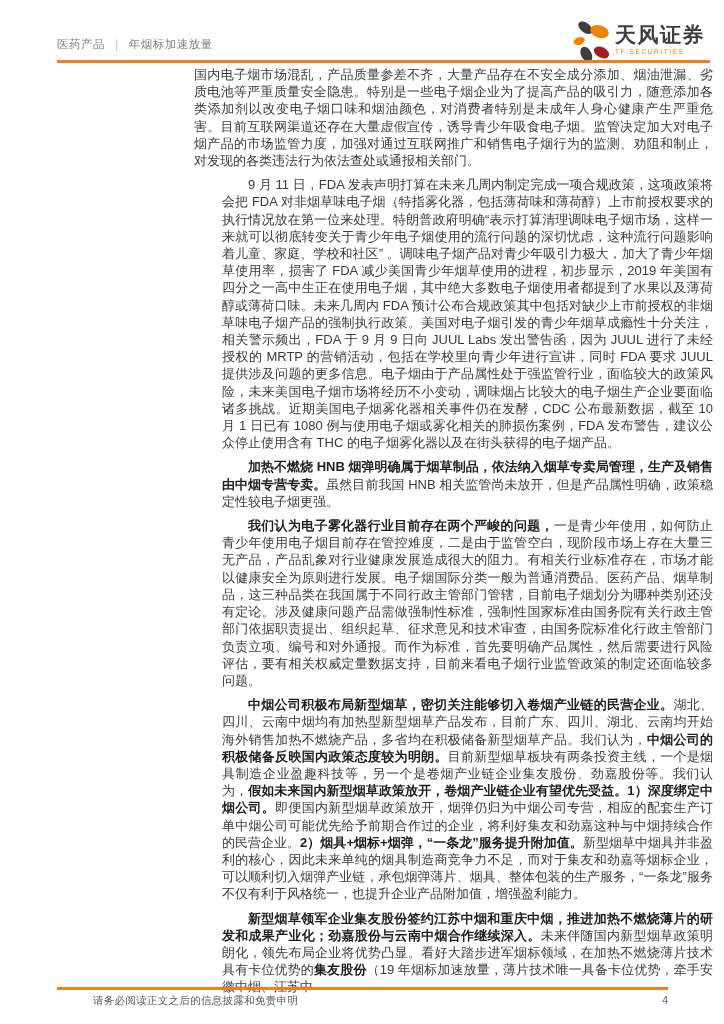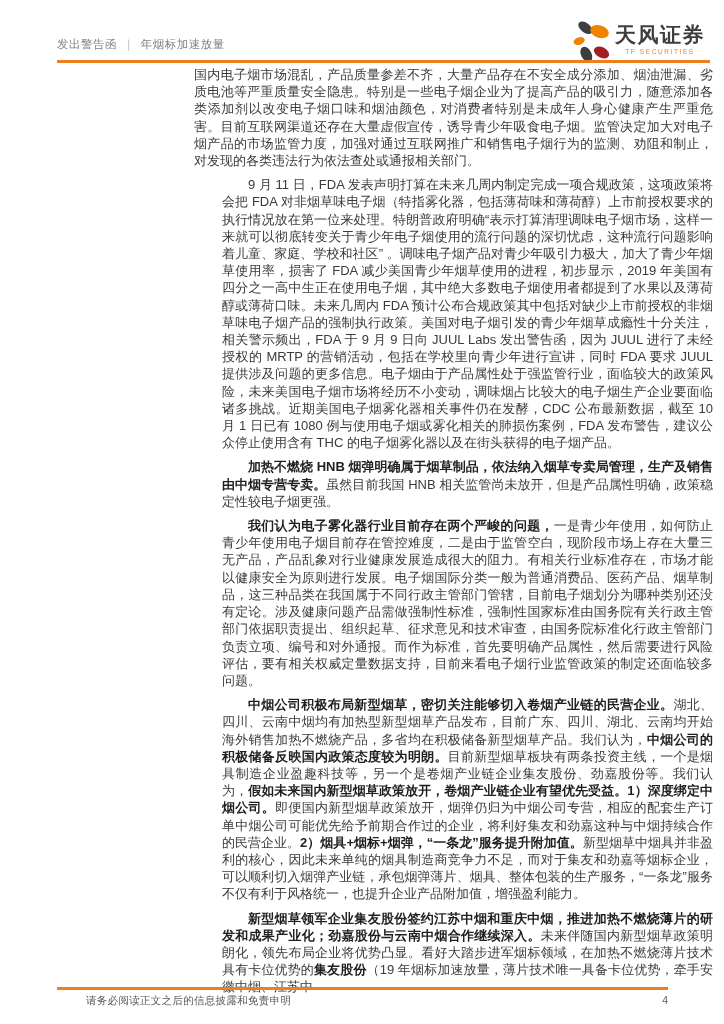--- a/index.html
+++ b/index.html
@@ -11,47 +11,47 @@
   .page{position:absolute;inset:0;background:#fff;}
 
   
   .header-left{
     position:absolute;left:57px;top:37px;font-size:11.5px;color:#7f7f7f;
     letter-spacing:.5px;white-space:nowrap;
   }
   .header-left .sep{color:#b0b0b0;padding:0 6px;}
   .logo{position:absolute;left:573px;top:18px;width:140px;height:44px;}
   .logo-mark{position:absolute;left:0;top:2px;}
-  .logo-text{position:absolute;left:42px;top:6px;text-align:center;}
+  .logo-text{position:absolute;left:42px;top:6px;}
   .logo-cn{font-size:21px;color:#3e3e40;font-weight:bold;letter-spacing:1.5px;line-height:22px;white-space:nowrap;}
   .logo-en{font-size:6.5px;color:#ee7f1d;letter-spacing:1.6px;margin-top:2px;white-space:nowrap;}
   .rule-top{position:absolute;left:57px;top:60px;width:653px;height:2.5px;background:#ee7f1d;}
 
   
   .content{
     position:absolute;left:194px;top:66px;width:519px;
     font-size:13px;line-height:17.2px;color:#3a3a3a;text-align:justify;
   }
   .content p{margin:0;}
   .content p + p{margin-top:7px;}
   .content p.indent{text-indent:2em;margin-left:28px;}
   .content .b{font-weight:bold;color:#1f1f1f;}
 
   
   .rule-bottom{position:absolute;left:57px;top:987px;width:611px;height:2.5px;background:#ee7f1d;}
-  .footer-text{position:absolute;left:86px;top:994px;font-size:10.5px;color:#595959;letter-spacing:.3px;}
+  .footer-text{position:absolute;left:93px;top:994px;font-size:10.5px;color:#595959;letter-spacing:.3px;}
   .page-num{position:absolute;left:57px;top:994px;width:611px;text-align:right;font-size:10.5px;color:#595959;}
 </style>
 </head>
 <body>
 
 <div class="page">
 
   <div class="header-left">
-    <span>发出警告函</span><span class="sep">｜</span><span>年烟标加速放量</span>
+    <span>医药产品</span><span class="sep">｜</span><span>年烟标加速放量</span>
   </div>
 
   <div class="logo">
     <div class="logo-mark">
       <svg width="38" height="44" viewBox="0 0 40 46">
         <ellipse cx="13" cy="8" rx="8.5" ry="5" fill="#3e3e40" transform="rotate(38 13 8)"></ellipse>
         <ellipse cx="28" cy="12" rx="10" ry="6.5" fill="#f08300" transform="rotate(18 28 12)"></ellipse>
         <ellipse cx="6.5" cy="22" rx="6" ry="4" fill="#f08300" transform="rotate(-18 6.5 22)"></ellipse>
         <ellipse cx="14" cy="36" rx="8.5" ry="5.5" fill="#3e3e40" transform="rotate(62 14 36)"></ellipse>
         <ellipse cx="30" cy="34" rx="8.5" ry="5.5" fill="#a31e23" transform="rotate(28 30 34)"></ellipse>

